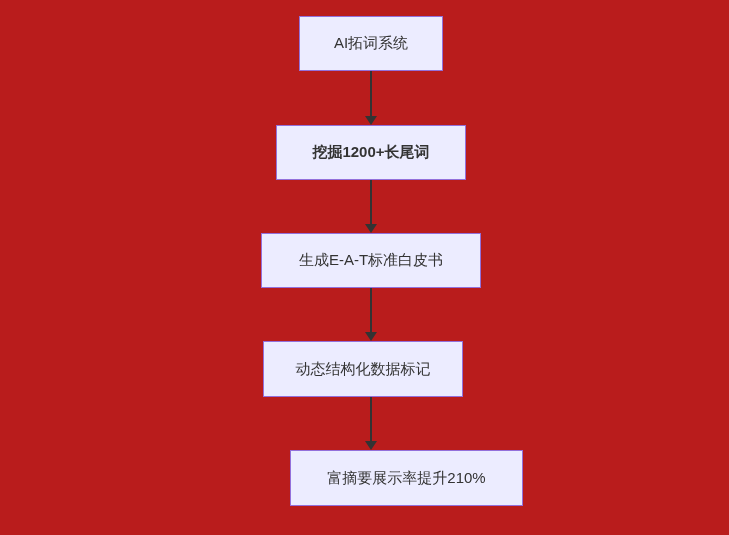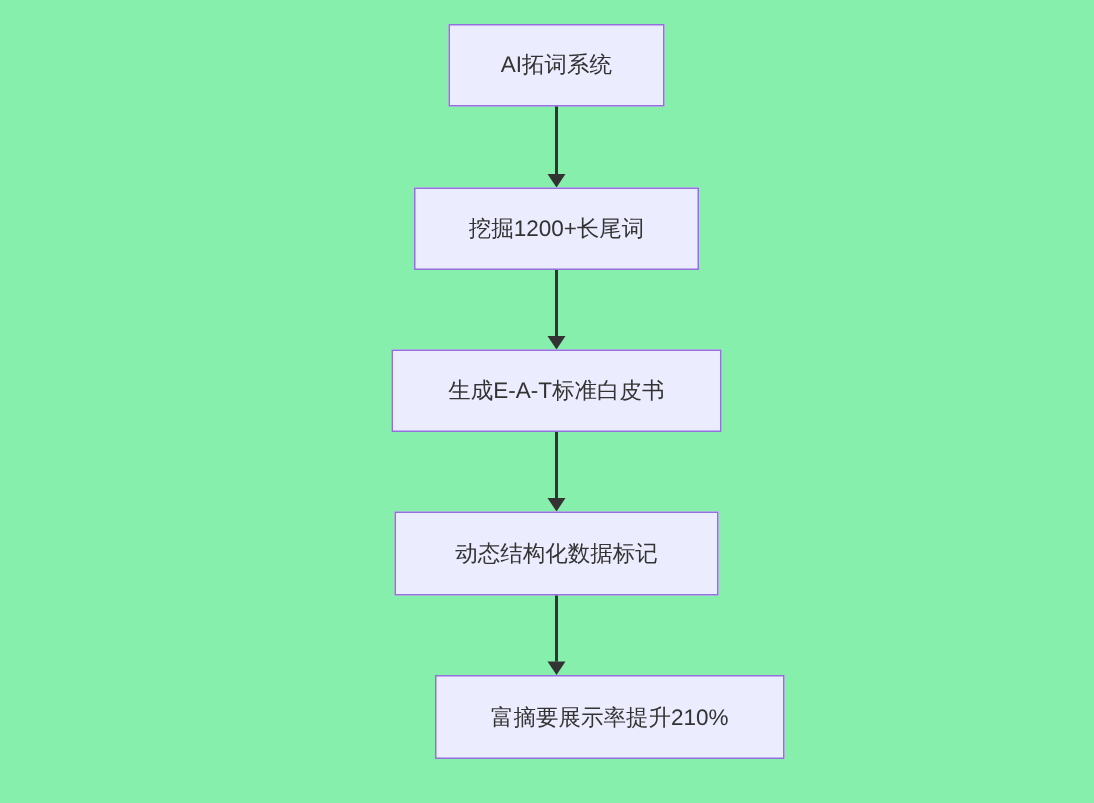--- a/index.html
+++ b/index.html
@@ -5,40 +5,40 @@
   html, body {
     margin: 0;
     padding: 0;
     background: #fafafa;
     font-family: "Liberation Sans", "DejaVu Sans", sans-serif;
   }
   #canvas {
     position: relative;
     width: 729px;
     height: 535px;
-    background: #86efac;
+    background: #b91c1c;
     overflow: hidden;
   }
   .node {
     position: absolute;
     box-sizing: border-box;
     background: #ECECFF;
     border: 1px solid #9370DB;
     color: #333333;
     font-size: 15px;
     display: flex;
     align-items: center;
     justify-content: center;
     text-align: center;
     white-space: nowrap;
   }
   .n1 { left: 299px; top: 16px;  width: 144px; height: 55px; }
-  .n2 { left: 276px; top: 125px; width: 190px; height: 55px; }
+  .n2 { left: 276px; top: 125px; width: 190px; height: 55px; font-weight: bold; }
   .n3 { left: 261px; top: 233px; width: 220px; height: 55px; text-align: right; }
-  .n4 { left: 263px; top: 341px; width: 216px; height: 56px; }
+  .n4 { left: 263px; top: 341px; width: 200px; height: 56px; }
   .n5 { left: 254px; top: 450px; width: 233px; height: 56px; margin-left: 36px; }
   .arrow {
     position: absolute;
     left: 365px;          
     width: 12px;
     display: flex;
     flex-direction: column;
     align-items: center;
   }
   .a1 { top: 71px;  height: 54px; }

